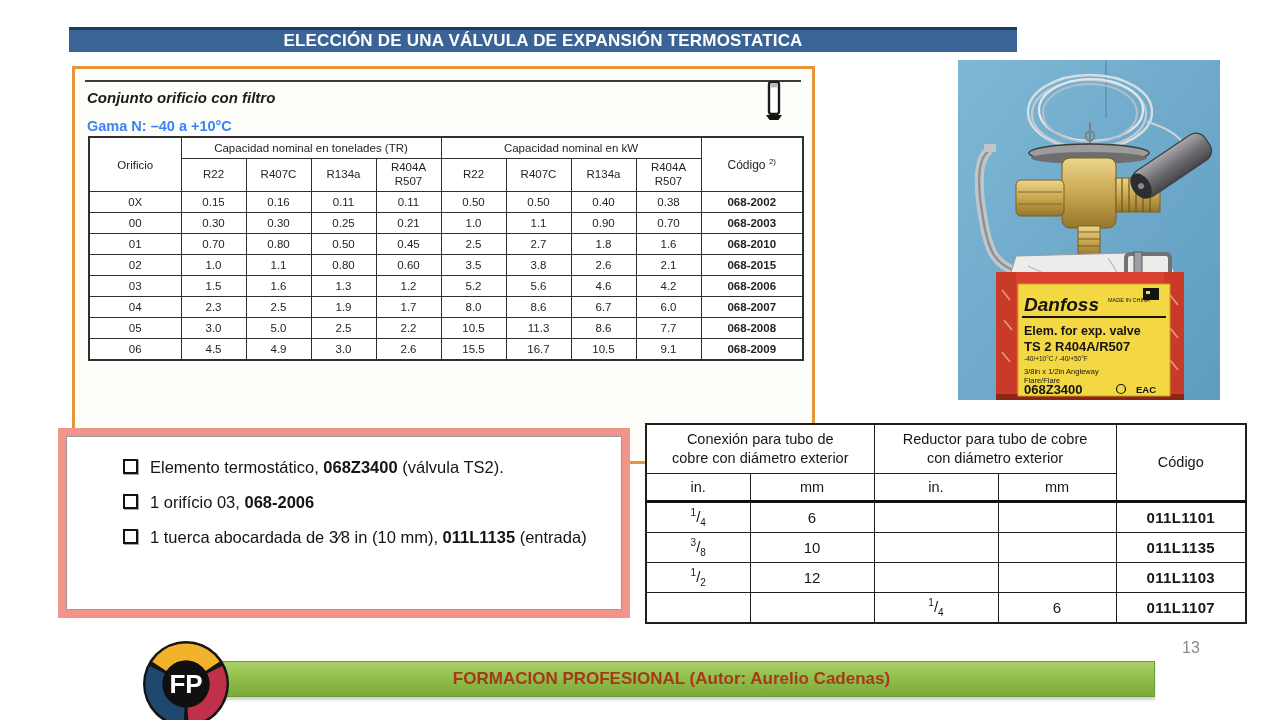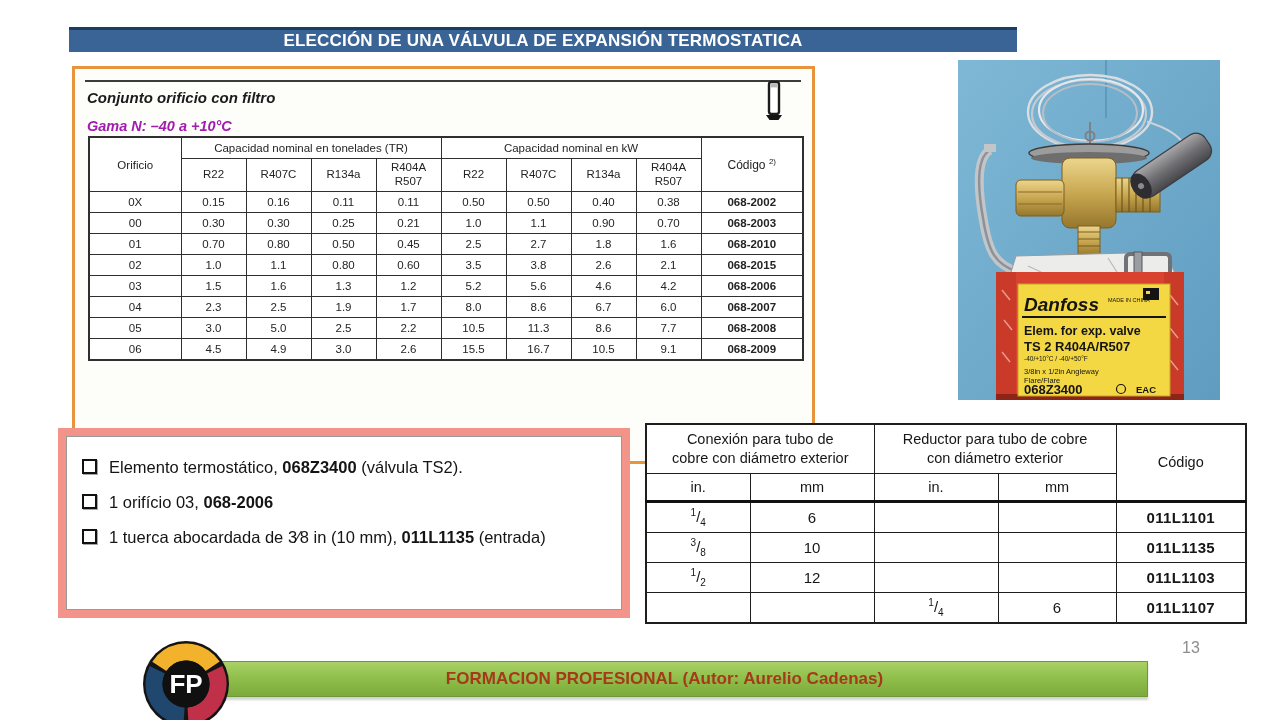--- a/index.html
+++ b/index.html
@@ -13,39 +13,39 @@
     background:#3a6496;border-top:3px solid #1d3c63;
     color:#fff;font-weight:700;font-size:17px;text-align:center;line-height:21px;letter-spacing:.2px;
   }
   
   .orifice-panel{
     position:absolute;left:72px;top:66px;width:743px;height:398px;box-sizing:border-box;
     border:3px solid #e8943c;background:#fdfdfa;
   }
   .panel-topline{position:absolute;left:10px;top:11px;width:716px;height:2px;background:#3c3c3c;}
   .panel-heading{position:absolute;left:12px;top:20px;font-style:italic;font-weight:600;font-size:15px;color:#1b1b1b;}
-  .panel-range{position:absolute;left:12px;top:49px;font-style:italic;font-weight:600;font-size:14.5px;color:#a21caf;}
+  .panel-range{position:absolute;left:12px;top:49px;font-weight:600;font-size:14.5px;color:#3b82f6;}
   .orifice-icon{position:absolute;right:26px;top:10px;}
   table.orifice{
     position:absolute;left:13px;top:67px;width:714px;border-collapse:collapse;table-layout:fixed;
     background:#fff;border:2px solid #2f2f2f;
   }
   .orifice th,.orifice td{border:1px solid #2f2f2f;text-align:center;padding:0;font-size:11.5px;color:#242424;}
   .orifice tr.group th{height:20px;font-weight:400;}
   .orifice tr.refs th{height:32px;font-weight:400;line-height:1.2;padding:0 6px;}
   .orifice th.code-h{font-weight:700;font-size:12px;}
   .orifice th.code-h sup{font-size:8px;}
   .orifice tbody td{height:20px;}
   .orifice td.code{font-weight:700;}
   
   .photo{position:absolute;left:958px;top:60px;width:262px;height:340px;}
   
   .selection-box{
     position:absolute;left:58px;top:428px;width:572px;height:190px;box-sizing:border-box;
-    border:8px solid #f29489;background:#fff;box-shadow:inset 0 0 0 1px #9a9a9a;
+    border:8px solid #f29489;background:#fff;box-shadow:inset 0 0 0 1px #9a9a9a;padding-left:41px;
   }
   .selection-list{list-style:none;margin:0;padding:22px 8px 0 14px;}
   .selection-list li{margin-bottom:16px;font-size:16.5px;color:#141414;white-space:nowrap;}
   .checkbox{
     display:inline-block;width:11px;height:11px;border:2px solid #111;
     margin-right:12px;margin-left:2px;vertical-align:-1px;box-shadow:1px 1px 0 0 rgba(0,0,0,.35);
   }
   .b{font-weight:700;}
   
   table.conn{
@@ -57,21 +57,21 @@
   .conn th.code-h{font-weight:700;font-size:15px;}
   .conn tr.units th{height:26px;font-weight:400;font-size:14.5px;}
   .conn tbody tr:first-child td{border-top:3px solid #111;}
   .conn tbody td{height:29px;font-size:15px;}
   .conn td.code{font-weight:700;letter-spacing:.3px;}
   .frac sup{font-size:10px;vertical-align:6px;}
   .frac sub{font-size:10px;vertical-align:-4px;}
   
   .footer-logo{position:absolute;left:142px;top:640px;z-index:3;}
   .banner{
-    position:absolute;left:181px;top:661px;width:967px;height:36px;box-sizing:border-box;z-index:2;
+    position:absolute;left:188px;top:661px;width:967px;height:36px;box-sizing:border-box;z-index:2;
     background:linear-gradient(#a9d066,#8cbc47 55%,#7da93d);border:1px solid #6d9837;
     color:#a53a1b;font-weight:700;font-size:17px;text-align:center;line-height:34px;
     box-shadow:0 3px 2px rgba(0,0,0,.18);
   }
   .page-number{position:absolute;left:1182px;top:639px;font-size:16px;color:#8d8d8d;z-index:1;}
 </style>
 </head>
 <body>
 
 <div class="title-bar">ELECCIÓN DE UNA VÁLVULA DE EXPANSIÓN TERMOSTATICA</div>

